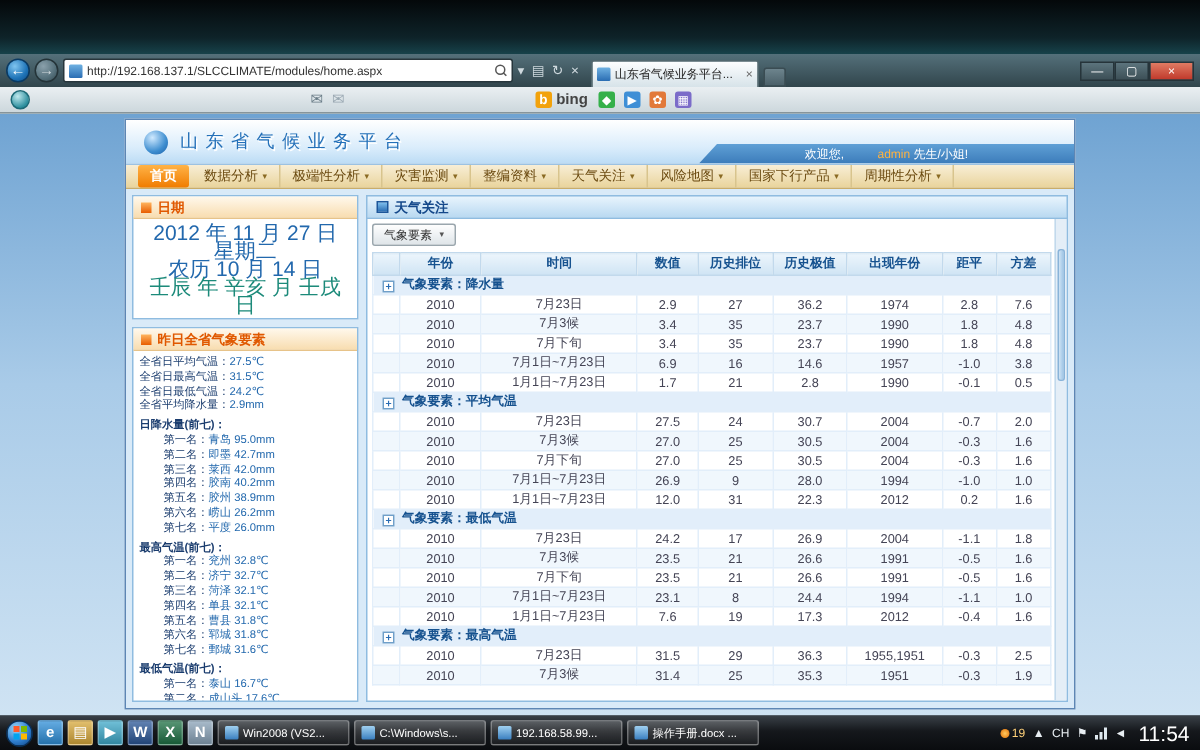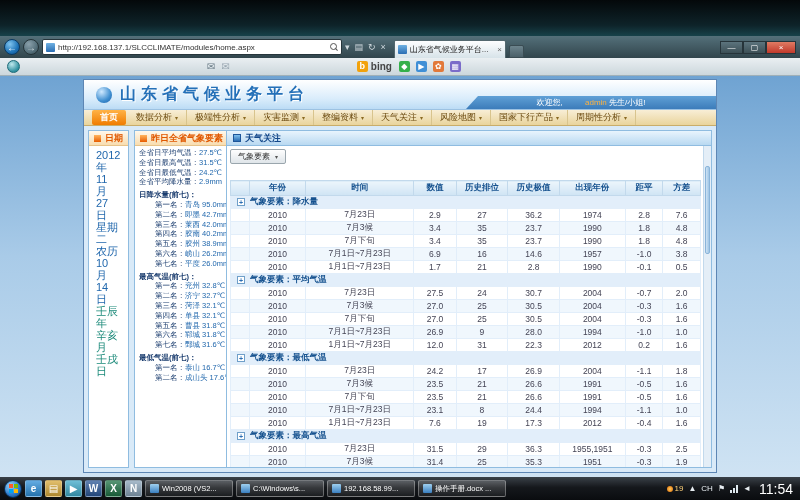--- a/index.html
+++ b/index.html
@@ -46,66 +46,66 @@
   .cmd-sq { width:11px; height:11px; border-radius:2px; color:#fff; font-size:8px; text-align:center; line-height:11px; }
 
   
   .viewport { position:absolute; top:76px; left:0; width:800px; height:401px;
     background:linear-gradient(#6fa3d2,#a9cbe8 45%,#cfe3f3); overflow:hidden; }
   .page { width:634px; height:394px; margin:3px auto 0; background:#fff; border:1px solid #5d86b4; overflow:hidden; display:flex; flex-direction:column; }
 
   .page-header { position:relative; height:30px; flex:0 0 auto; background:linear-gradient(#ffffff,#d9ecfb 65%,#bcdcf5);
     border-bottom:1px solid #9cc2e2; display:flex; align-items:center; }
   .site-logo { width:16px; height:16px; margin-left:12px; border-radius:50%; background:radial-gradient(circle at 35% 30%,#cfe9ff,#3e8ed0 60%,#1b5ea6); flex:0 0 auto; }
-  .site-title { font-size:16px; font-weight:bold; color:#2470b8; letter-spacing:5px; margin-left:8px; text-shadow:1px 1px 0 #fff; white-space:nowrap; }
+  .site-title { font-size:12px; font-weight:normal; color:#2470b8; letter-spacing:5px; margin-left:8px; text-shadow:1px 1px 0 #fff; white-space:nowrap; }
   .welcome { position:absolute; right:0; bottom:0; height:13px; width:250px; background:linear-gradient(#5fa0d6,#3c7cba);
     color:#fff; font-size:8px; line-height:13px; text-align:center; clip-path:polygon(12px 0,100% 0,100% 100%,0 100%); white-space:nowrap; }
   .welcome .uname { color:#ffb23e;margin-left:20px; }
 
   .navbar { height:16px; flex:0 0 auto; background:linear-gradient(#f8eed6,#e9d49c); border-bottom:1px solid #c9ad6a;
     display:flex; align-items:center; padding:0 8px; font-size:9px; }
   .nav-item { padding:1px 8px; color:#6b4a10; display:flex; align-items:center; gap:3px; border-right:1px solid #d8c48d; white-space:nowrap; cursor:default; }
   .nav-item .arrow { font-size:6px; color:#8a6a23; }
   .nav-item.active { background:linear-gradient(#ffb347,#f07c00); color:#fff; border-radius:2px; font-weight:bold; border-right:none; margin-right:2px; }
 
   .crumb-row { height:14px; flex:0 0 auto; background:#fbfcf3; border-bottom:1px solid #dde6d2;
     display:flex; align-items:center; font-size:8px; padding:0 8px; }
   .crumb { color:#555; }
   .crumb-right { margin-left:auto; color:#2268ad; display:flex; gap:14px; white-space:nowrap; }
 
   .content { flex:1; min-height:0; background:#d9eaf8; padding:4px; display:flex; gap:5px; overflow:hidden; }
 
   
-  .sidebar { width:133px; flex:0 0 auto; display:flex; flex-direction:row; gap:5px; min-height:0; }
+  .sidebar { width:151px; flex:0 0 auto; display:flex; flex-direction:column; gap:5px; min-height:0; }
   .panel { background:#fff; border:1px solid #8fbce0; }
   .panel.grow { flex:1; min-height:0; display:flex; flex-direction:column; }
   .panel-hd { height:15px; flex:0 0 auto; background:linear-gradient(#fff8ec,#f8ddb0); border-bottom:1px solid #e7c389;
     display:flex; align-items:center; gap:4px; padding:0 5px; }
   .panel-hd .sq { width:7px; height:7px; background:linear-gradient(#ffb45e,#e85d00); flex:0 0 auto; }
   .panel-hd .t { font-size:9px; font-weight:bold; color:#e05800; white-space:nowrap; }
-  .date-body { padding:3px 7px; font-size:11px; color:#2268ad; text-align:left; line-height:12px; }
+  .date-body { padding:3px 7px; font-size:14px; color:#2268ad; text-align:center; line-height:12px; }
   .date-body .gz { color:#1c8a7a; }
   .wx-body { padding:2px 4px; font-size:7.5px; line-height:9.8px; overflow:hidden; flex:1; min-height:0; }
   .stat-line { color:#1a3c6e; white-space:nowrap; }
   .stat-line b { color:#2268ad; font-weight:normal; }
   .group-hd { color:#1a3c6e; font-weight:bold; margin-top:3px; white-space:nowrap; }
   .rank-line { padding-left:16px; color:#1a3c6e; white-space:nowrap; }
   .rank-line span { color:#2268ad; }
 
   
   .main { flex:1; min-width:0; display:flex; flex-direction:column; min-height:0; }
   .main-hd { height:16px; flex:0 0 auto; background:linear-gradient(#e8f4fd,#b9d9f1); border:1px solid #8fbce0;
     display:flex; align-items:center; gap:4px; padding:0 6px; }
   .main-hd .sq { width:8px; height:8px; background:linear-gradient(#7fc0ee,#2a6db3); border:1px solid #1d569a; flex:0 0 auto; }
   .main-hd .t { font-size:9px; font-weight:bold; color:#14488a; }
   .main-body { flex:1; min-height:0; background:#fff; border:1px solid #8fbce0; border-top:none; padding:3px 10px 0 3px; overflow:hidden; position:relative; }
   .filter-bar { height:15px; display:flex; align-items:center; }
   .filter-btn { font-size:8px; color:#333; background:linear-gradient(#fefefe,#dfe5e9); border:1px solid #9aa6ad;
     border-radius:2px; padding:1px 7px; display:flex; gap:5px; align-items:center; cursor:default; }
-  table.wx { width:100%; border-collapse:collapse; table-layout:fixed; margin-top:16px; }
+  table.wx { width:100%; border-collapse:collapse; table-layout:fixed; margin-top:4px; }
   .wx th { background:linear-gradient(#ecf5fc,#cfe4f4); color:#16528f; font-size:8.5px; font-weight:bold; height:15px;
     border:1px solid #c2d9ec; white-space:nowrap; overflow:hidden; }
   .wx td { font-size:8.5px; color:#445; height:13px; text-align:center; border:1px solid #e2eefa; padding:0 1px;
     white-space:nowrap; overflow:hidden; }
   .wx tr.alt td { background:#f0f7fd; }
   .wx tr.sec td { background:#e2eefa; color:#16528f; text-align:left; padding-left:6px; font-weight:bold; }
   .sec-ico { display:inline-block; width:8px; height:8px; border:1px solid #6f9fc9; background:#fff; color:#2a6db3;
     font-size:7px; line-height:7px; text-align:center; margin-right:5px; vertical-align:-1px; }
   .vscroll { position:absolute; right:0; top:0; bottom:0; width:8px; background:#e4eef7; border-left:1px solid #c2d9ec; }
   .vthumb { position:absolute; top:20px; left:1px; width:5px; height:88px;

